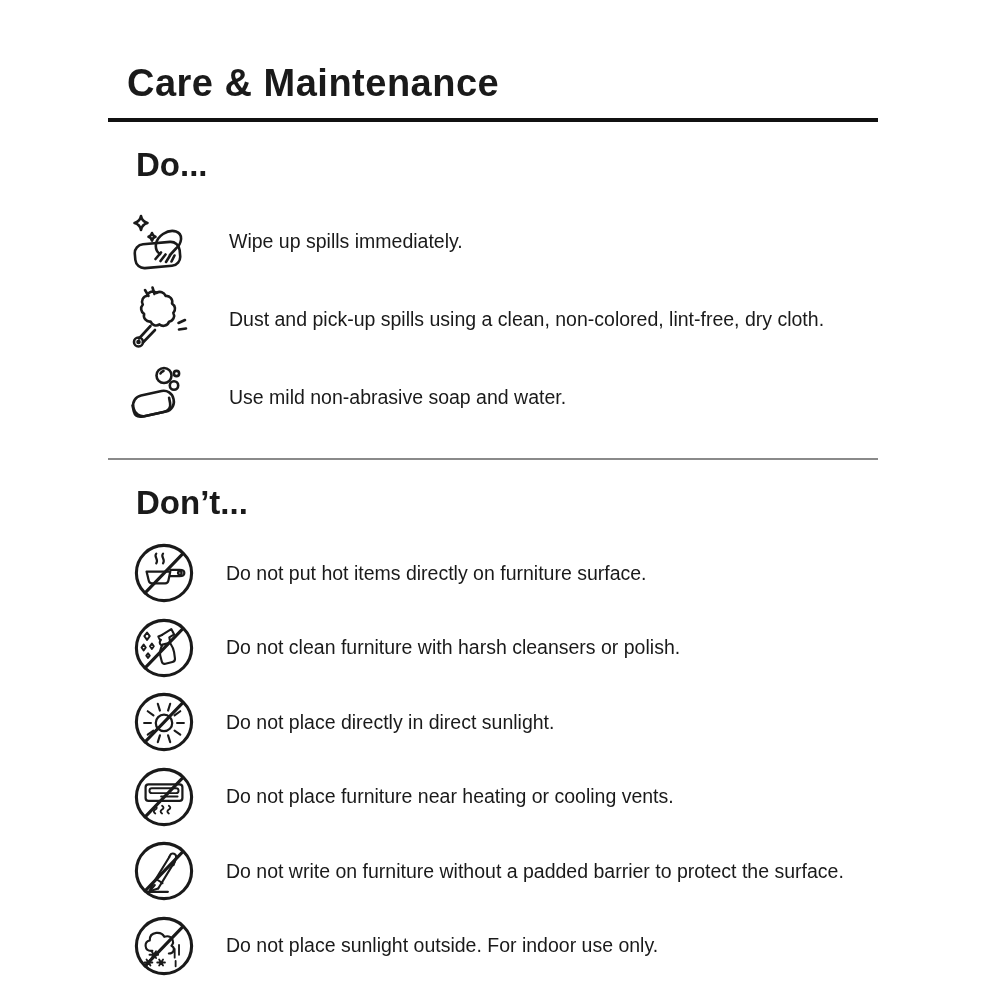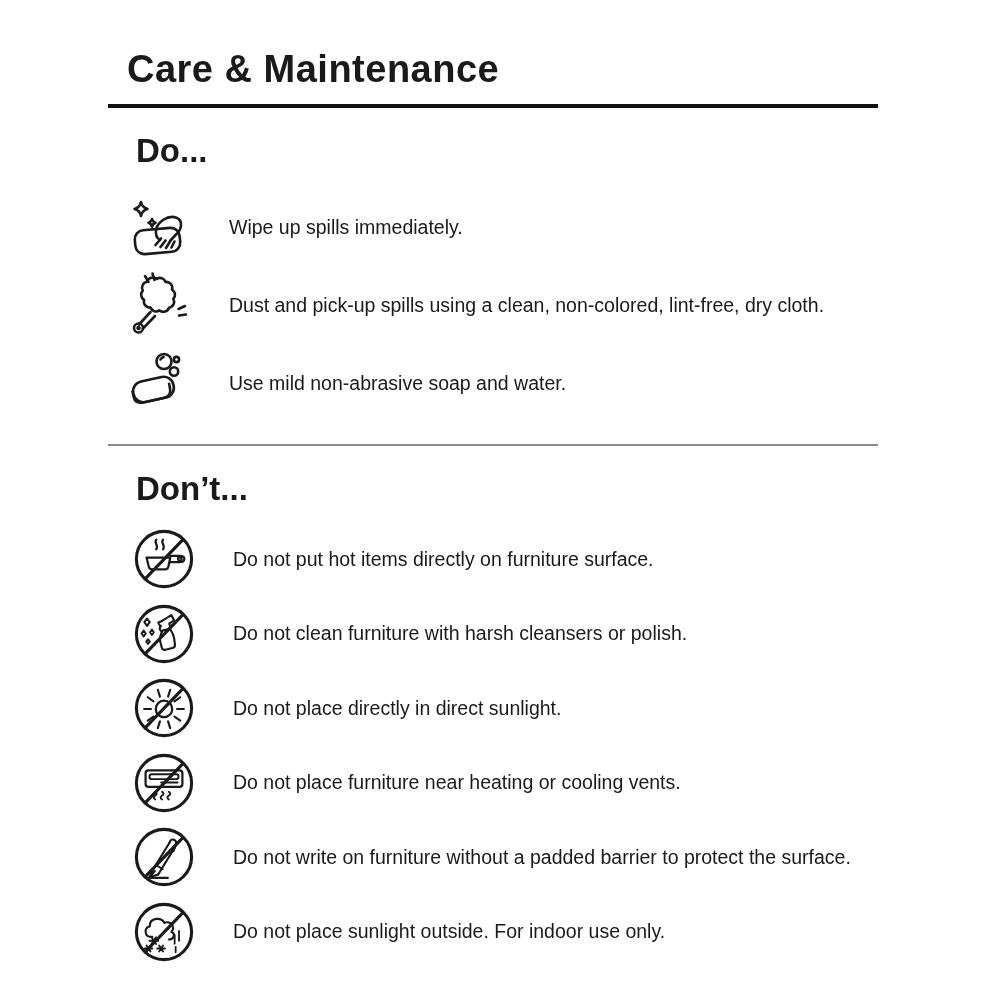--- a/index.html
+++ b/index.html
@@ -1,35 +1,35 @@
 <!DOCTYPE html>
 <html><head>
 <meta charset="utf-8">
 <style>
   html,body{margin:0;padding:0;background:#fff;}
   .page{
     position:relative;width:1000px;height:1000px;background:#ffffff;
     font-family:"Liberation Sans", sans-serif;color:#1a1a1a;overflow:hidden;
   }
-  .content{position:absolute;left:108px;top:2px;width:770px;}
+  .content{position:absolute;left:108px;top:16px;width:770px;}
   .doc-title{
     margin:46px 0 0 19px;font-size:38px;font-weight:bold;letter-spacing:.5px;
   }
   .rule-black{margin-top:13px;height:4px;background:#111;width:100%;}
   .rule-gray{margin-top:22px;height:2px;background:#8a8a8a;width:100%;}
   .sec-heading{margin:24px 0 0 28px;font-size:33px;font-weight:bold;}
   .do-list{margin-top:18px;}
   .row{display:flex;align-items:center;gap:13px;}
   .do-row{height:78px;margin-left:14px;}
   .do-icon{width:72px;display:flex;justify-content:center;align-items:center;flex:0 0 72px;}
   .do-text{margin-left:22px;font-size:19.5px;}
   .dont-list{margin-top:14px;}
   .dont-row{height:74.5px;margin-left:25px;}
   .dont-icon{width:62px;flex:0 0 62px;display:flex;align-items:center;}
-  .dont-text{margin-left:25px;font-size:19.5px;}
+  .dont-text{margin-left:18px;font-size:19.5px;}
   svg{display:block;}
   .stroke{fill:none;stroke:#1a1a1a;stroke-linecap:round;stroke-linejoin:round;}
 </style>
 </head>
 <body>
 
 <div class="page">
   <div class="content">
 
     <div class="doc-title">Care &amp; Maintenance</div>

